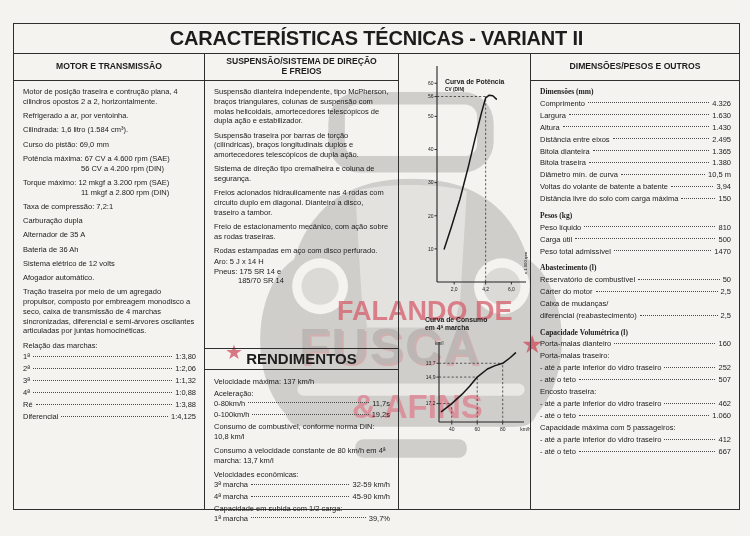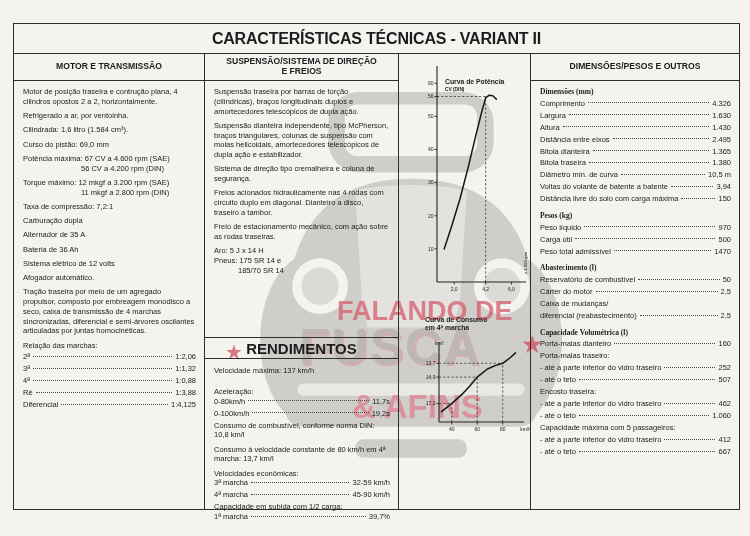--- a/index.html
+++ b/index.html
@@ -10,21 +10,21 @@
     -webkit-font-smoothing:antialiased;
   }
   .frame{
     position:absolute;left:13px;top:23px;width:727px;height:487px;
     border:1.5px solid #2e2e2e;box-sizing:border-box;
     display:flex;flex-direction:column;z-index:1;
   }
   .titlebar{
     height:29px;flex:0 0 29px;border-bottom:1.5px solid #2e2e2e;
     display:flex;align-items:center;justify-content:center;
-    font-weight:bold;font-size:16px;letter-spacing:-0.2px;
+    font-weight:bold;font-size:20px;letter-spacing:-0.2px;
   }
   .cols{flex:1;display:grid;grid-template-columns:191px 194px 132px auto;min-height:0;}
   .col{border-right:1.3px solid #2e2e2e;box-sizing:border-box;position:relative;min-height:0;}
   .col:last-child{border-right:none;}
   .colhead{
     height:26px;border-bottom:1.3px solid #2e2e2e;
     display:flex;flex-direction:column;align-items:center;justify-content:center;
     font-weight:bold;font-size:8.6px;line-height:1.15;text-align:center;
   }
   .colbody{padding:6px 8px 0 9px;font-size:7.5px;line-height:1.3;}
@@ -112,20 +112,25 @@
         <div class="p">Taxa de compressão: 7,2:1</div>
         <div class="p">Carburação dupla</div>
         <div class="p">Alternador de 35 A</div>
         <div class="p">Bateria de 36 Ah</div>
         <div class="p">Sistema elétrico de 12 volts</div>
         <div class="p">Afogador automático.</div>
         <div class="p">Tração traseira por meio de um agregado propulsor, composto por embreagem monodisco a seco, caixa de transmissão de 4 marchas sincronizadas, diferencial e semi-árvores oscilantes articuladas por juntas homocinéticas.</div>
         <div class="p" style="margin-bottom:2px">Relação das marchas:</div>
         <div>
 
+        <div class="leader">
+              <span class="lab">1ª</span>
+              <span class="dots"></span>
+              <span class="val">1:3,80</span>
+            </div>
             <div class="leader">
               <span class="lab">2ª</span>
               <span class="dots"></span>
               <span class="val">1:2,06</span>
             </div>
             <div class="leader">
               <span class="lab">3ª</span>
               <span class="dots"></span>
               <span class="val">1:1,32</span>
             </div>
@@ -147,32 +152,33 @@
           </div>
       </div>
     </div>
 
     <div class="col">
       <div class="colhead">
         <span>SUSPENSÃO/SISTEMA DE DIREÇÃO</span>
         <span>E FREIOS</span>
       </div>
       <div class="colbody">
+        <div class="p">Suspensão dianteira independente, tipo McPherson, braços triangulares, colunas de suspensão com molas helicoidais, amortecedores telescópicos de dupla ação e estabilizador.</div>
         <div class="p">Suspensão traseira por barras de torção (cilíndricas), braços longitudinais duplos e amortecedores telescópicos de dupla ação.</div>
-        <div class="p">Suspensão dianteira independente, tipo McPherson, braços triangulares, colunas de suspensão com molas helicoidais, amortecedores telescópicos de dupla ação e estabilizador.</div>
         <div class="p">Sistema de direção tipo cremalheira e coluna de segurança.</div>
         <div class="p">Freios acionados hidraulicamente nas 4 rodas com circuito duplo em diagonal. Dianteiro a disco, traseiro a tambor.</div>
         <div class="p">Freio de estacionamento mecânico, com ação sobre as rodas traseiras.</div>
+        <div class="p" style="margin-bottom:1px">Rodas estampadas em aço com disco perfurado.</div>
         <div>Aro: 5 J x 14 H</div>
         <div>Pneus: 175 SR 14 e</div>
         <div style="padding-left:24px">185/70 SR 14</div>
 
         <div class="rendband">RENDIMENTOS</div>
 
-        <div class="p" style="margin-bottom:11px">Velocidade máxima: 137 km/h</div>
+        <div class="p" style="margin-bottom:2px">Velocidade máxima: 137 km/h</div>
         <div>Aceleração:</div>
         <div>
 
         <div class="leader">
               <span class="lab">0-80km/h</span>
               <span class="dots"></span>
               <span class="val">11,7s</span>
             </div>
             <div class="leader">
               <span class="lab">0-100km/h</span>
@@ -328,21 +334,21 @@
               </div>
             </div>
         </div>
         <div class="section">
           <div class="subhead">Pesos (kg)</div>
           <div>
 
           <div class="leader">
                 <span class="lab">Peso líquido</span>
                 <span class="dots"></span>
-                <span class="val">970</span>
+                <span class="val">810</span>
               </div>
               <div class="leader">
                 <span class="lab">Carga útil</span>
                 <span class="dots"></span>
                 <span class="val">500</span>
               </div>
               <div class="leader">
                 <span class="lab">Peso total admissível</span>
                 <span class="dots"></span>
                 <span class="val">1470</span>

